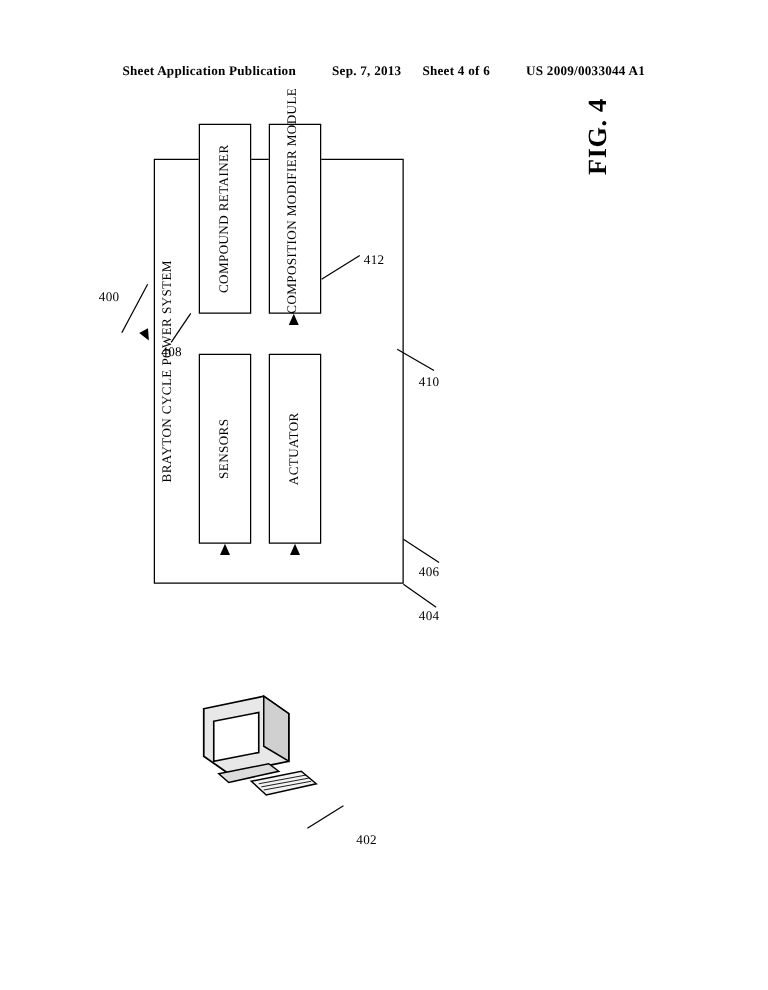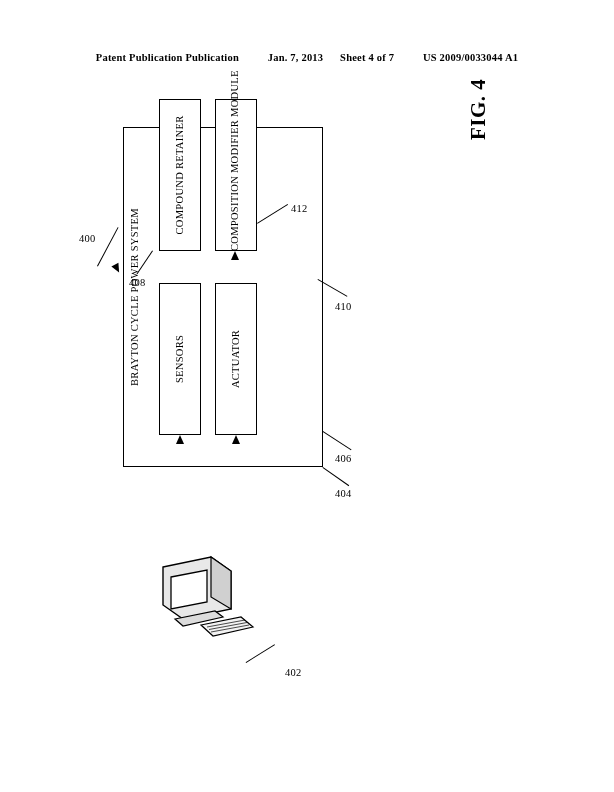--- a/index.html
+++ b/index.html
@@ -110,23 +110,23 @@
     left: 150px;
     top: 600px;
     width: 130px;
     height: 110px;
   }
 </style>
 </head>
 <body>
 
 <div class="header">
-  <span class="hdr-pub">Patent Publication Publication</span>
-  <span class="hdr-date">Jan. 7, 2013</span>
-  <span class="hdr-sheet">Sheet 4 of 7</span>
+  <span class="hdr-pub">Sheet Application Publication</span>
+  <span class="hdr-date">Sep. 7, 2013</span>
+  <span class="hdr-sheet">Sheet 4 of 6</span>
   <span>US 2009/0033044 A1</span>
 </div>
 
 <div class="fig-label">FIG. 4</div>
 
 <div class="stage">
 
   <div class="num" style="left:470px; top:16px; transform:rotate(90deg); transform-origin:0 0;">400</div>
   <div class="leader" style="left:437px; top:34px; width:44px; transform:rotate(28deg);"></div>
   <div class="arrow-l" style="left:430px; top:50px; transform:rotate(-28deg);"></div>

